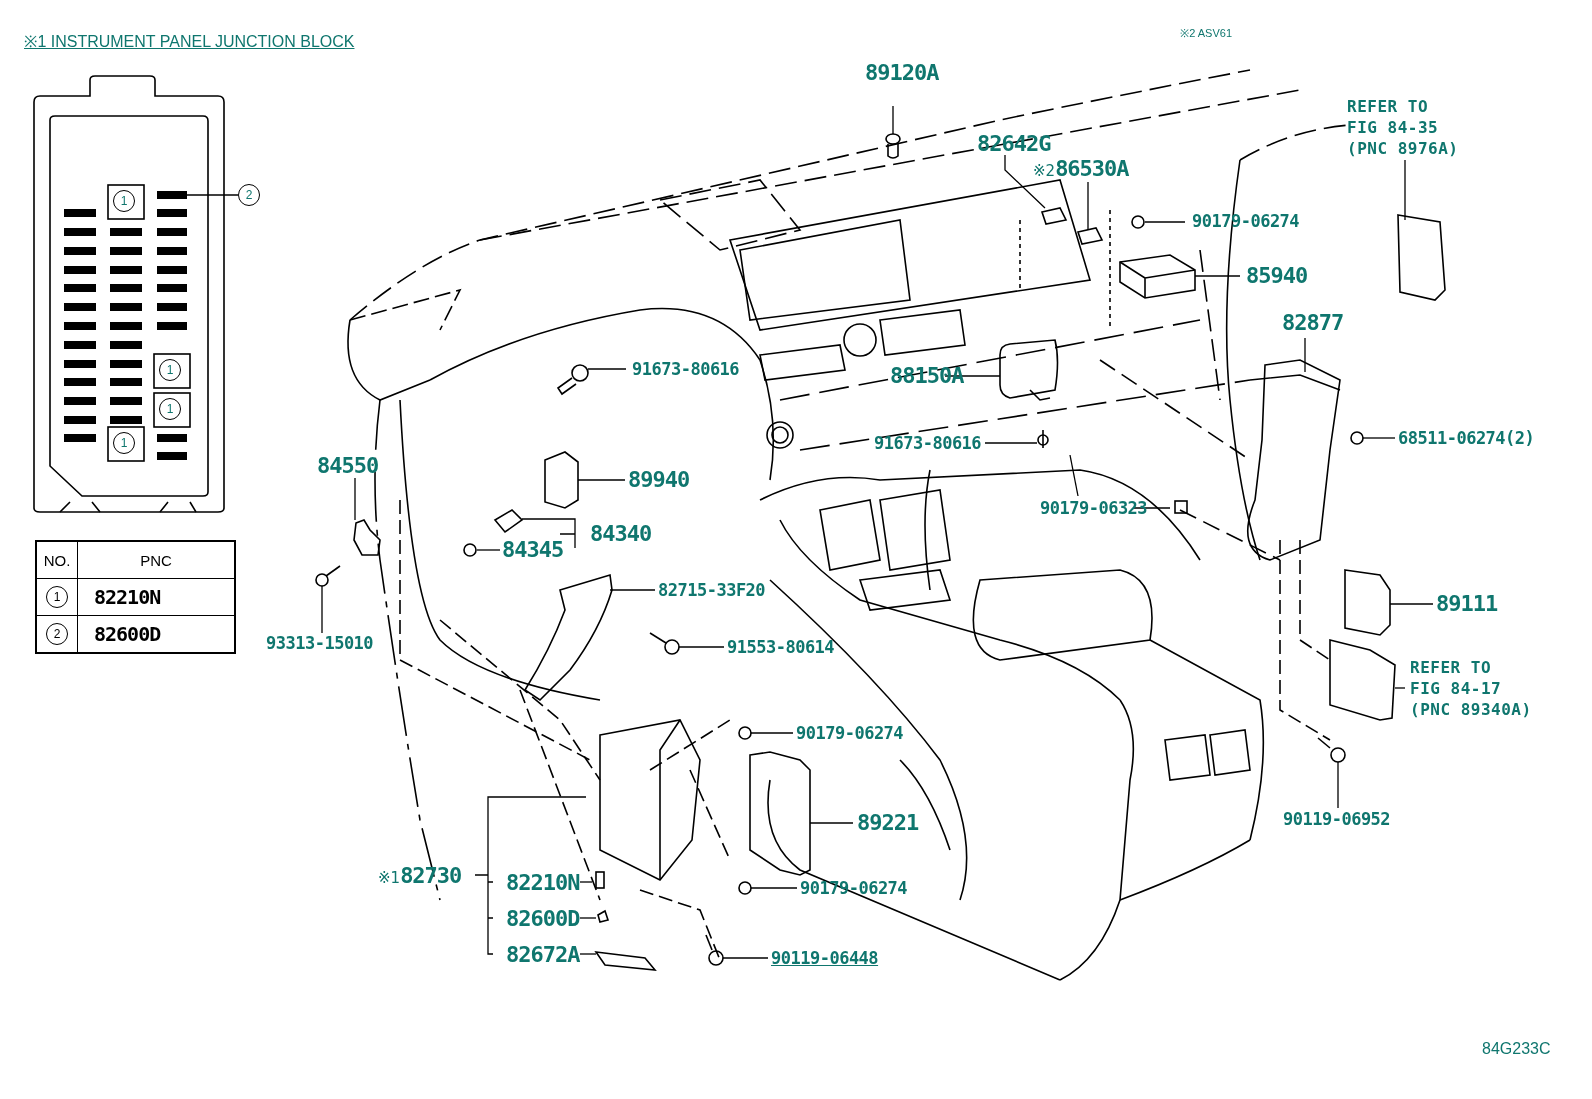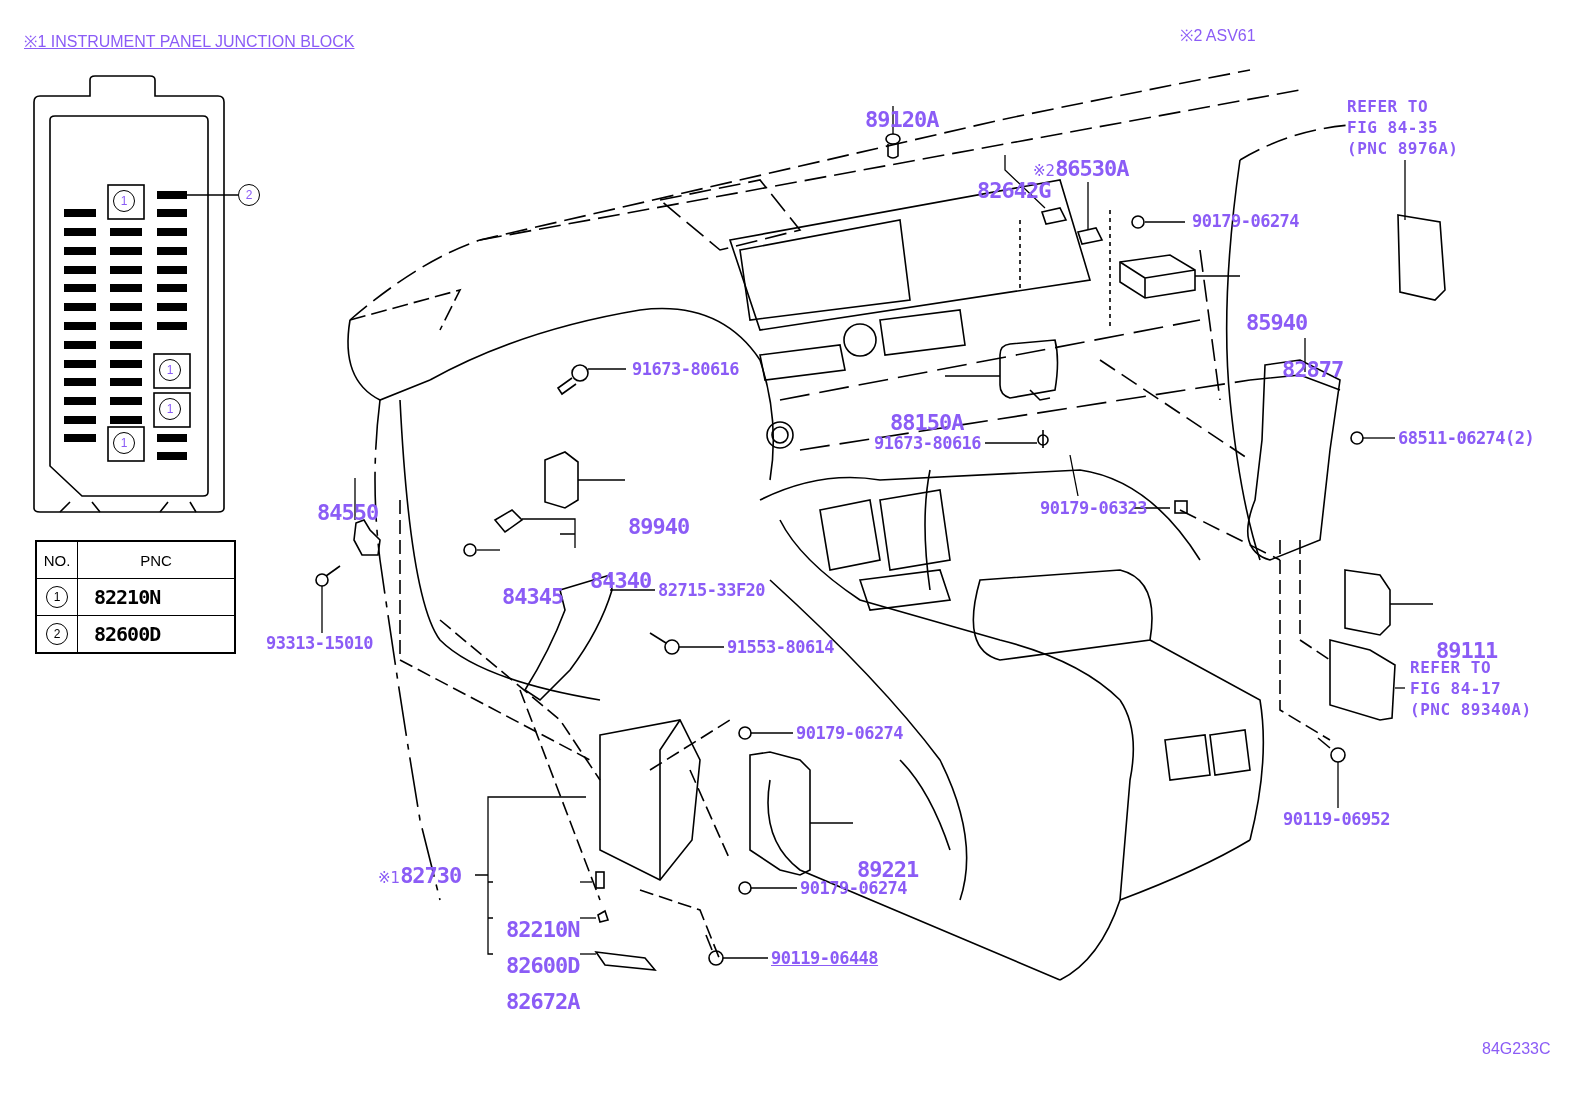--- a/index.html
+++ b/index.html
@@ -1,23 +1,23 @@
 <!DOCTYPE html>
 <html><head>
 <meta charset="utf-8">
 <style>
   html, body { margin:0; padding:0; background:#ffffff; }
   body { width:1592px; height:1099px; position:relative; overflow:hidden;
          font-family:"DejaVu Sans", sans-serif; color:#000; }
   #diagram { position:absolute; left:0; top:0; }
-  .lbl { position:absolute; white-space:nowrap; line-height:1; color:#8b5cf6; }
-  .pn { font-family:"DejaVu Sans Mono", monospace; font-weight:bold; font-size:22px; letter-spacing:-1px;margin-top:47px; }
+  .lbl { position:absolute; white-space:nowrap; line-height:1; color:#0f766e; }
+  .pn { font-family:"DejaVu Sans Mono", monospace; font-weight:bold; font-size:22px; letter-spacing:-1px; }
   .pn-sm { font-family:"DejaVu Sans Mono", monospace; font-size:17px; letter-spacing:-0.5px; font-weight:bold; }
   .ref { font-family:"DejaVu Sans Mono", monospace; font-size:16px; line-height:21px; letter-spacing:0.5px; font-weight:bold; }
-  .note { font-family:"Liberation Sans", sans-serif; font-size:16px; }
+  .note { font-family:"Liberation Sans", sans-serif; font-size:11px; }
   .title { font-family:"Liberation Sans", sans-serif; font-size:16px; text-decoration:underline; }
   .mark { font-family:"DejaVu Sans", sans-serif; font-size:15px; font-weight:normal; }
   .figid { font-family:"Liberation Sans", sans-serif; font-size:16px; }
   table.pnc { position:absolute; left:35px; top:540px; border-collapse:collapse;
               border:2px solid #000; }
   table.pnc td { border:1px solid #000; height:36px; padding:0; }
   table.pnc td.no { width:40px; text-align:center; }
   table.pnc td.pv { width:140px; padding-left:16px; }
   .th { font-family:"Liberation Sans", sans-serif; font-size:15px; }
   .circ { display:inline-block; width:20px; height:20px; border:1.5px solid #000; border-radius:50%;

